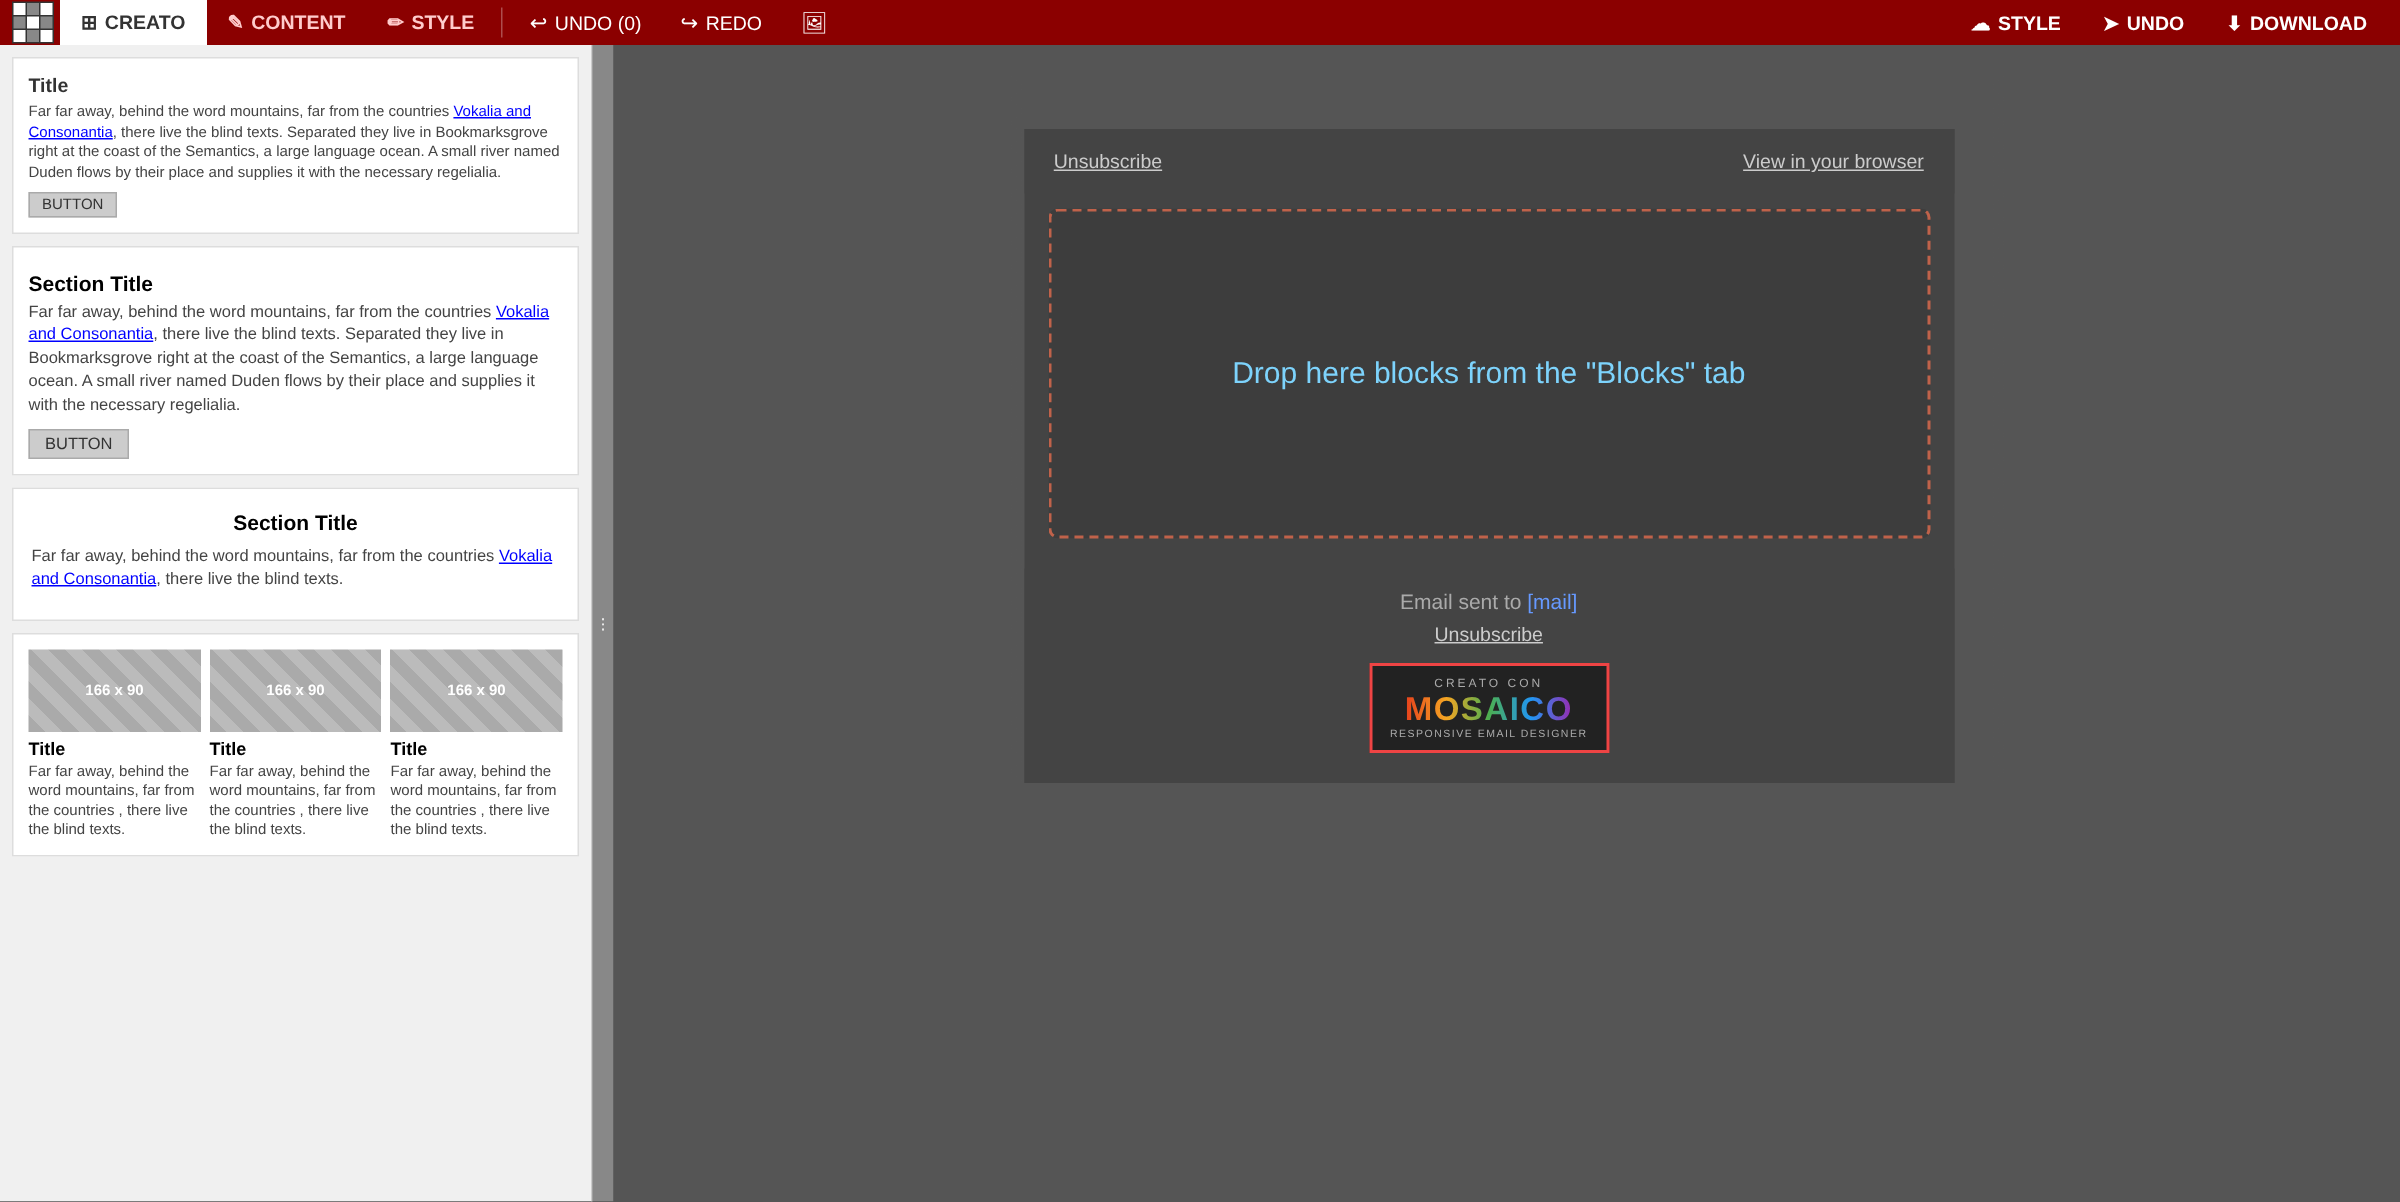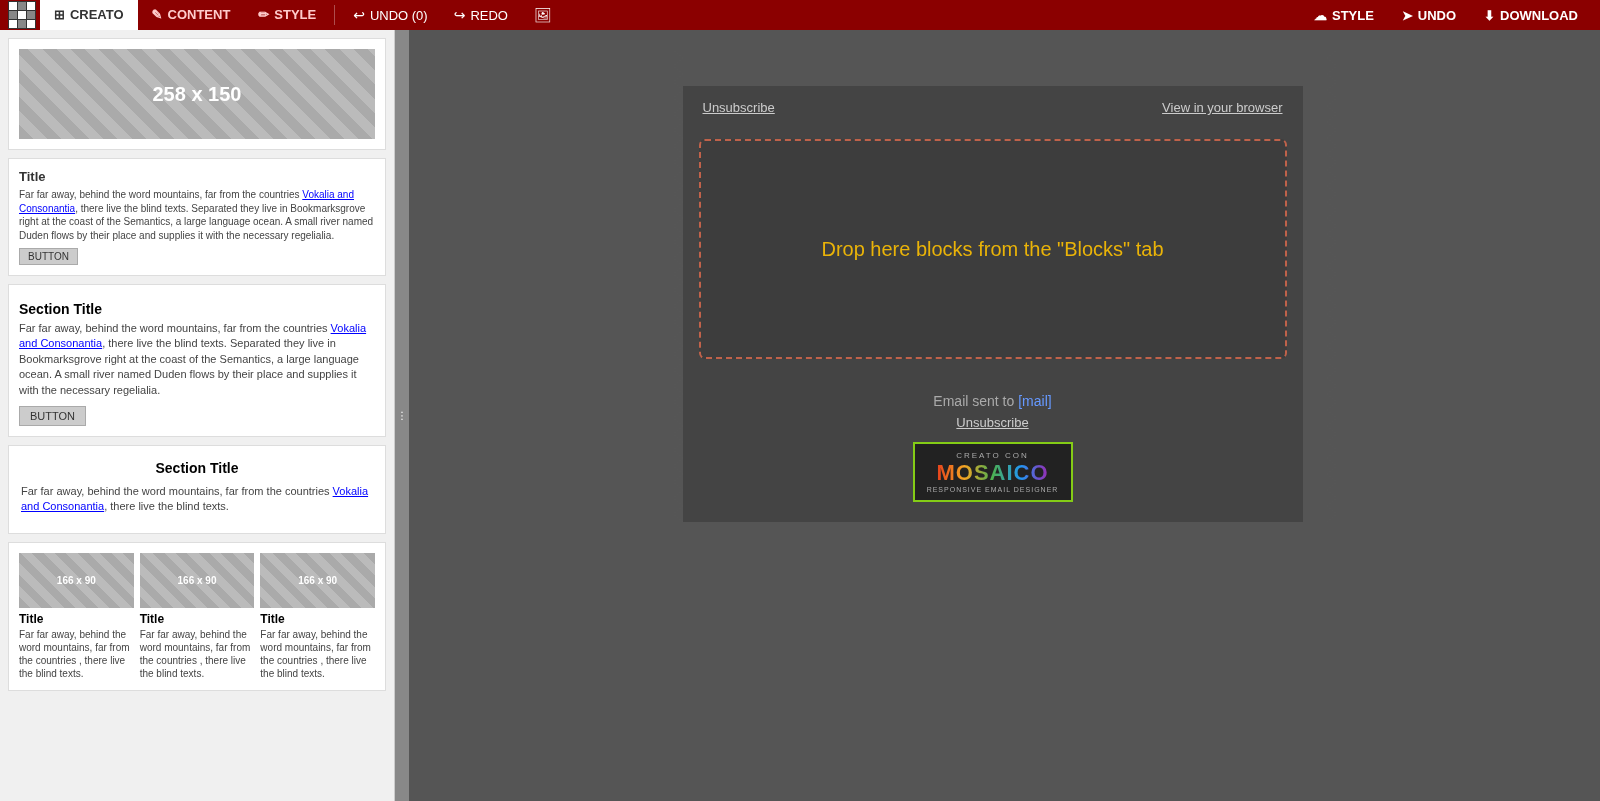--- a/index.html
+++ b/index.html
@@ -189,38 +189,38 @@
     }
     .email-header a { color: #ccc; font-size: 13px; text-decoration: underline; cursor: pointer; }
 
     
     .drop-zone {
       margin: 10px 16px 20px;
       border: 2px dashed #c0624a;
       border-radius: 6px;
       min-height: 220px;
       display: flex; align-items: center; justify-content: center;
-      color: #eab308;
+      color: #7dd3fc;
       font-size: 20px;
       background: rgba(0,0,0,0.1);
     }
 
     
     .email-footer {
       background: #444;
       padding: 14px 20px 20px;
       text-align: center;
     }
     .email-footer .footer-text { color: #aaa; font-size: 14px; margin-bottom: 6px; }
     .email-footer .footer-text a { color: #6699ff; text-decoration: none; }
     .email-footer .unsub-link { color: #ccc; font-size: 13px; text-decoration: underline; cursor: pointer; display: block; margin-bottom: 12px; }
     .mosaico-logo {
       width: 160px; height: 60px;
       background: #222;
-      border: 2px solid #84cc16;
+      border: 2px solid #ef4444;
       display: inline-flex; align-items: center; justify-content: center;
       flex-direction: column;
       padding: 4px;
     }
     .mosaico-logo .creato { color: #aaa; font-size: 8px; letter-spacing: 2px; }
     .mosaico-logo .name {
       font-size: 22px; font-weight: bold; letter-spacing: 1px;
       background: linear-gradient(to right, #e63e1c, #f5a623, #4caf50, #2196f3, #9c27b0);
       -webkit-background-clip: text;
       -webkit-text-fill-color: transparent;
@@ -288,25 +288,20 @@
       <span>⬇</span>
       <span>DOWNLOAD</span>
     </div>
   </div>
 </div>
 
 <div id="main">
 
   <div id="left-panel">
 
-    <div class="block-item">
-      <div class="block1-img">
-        <span>258 x 150</span>
-      </div>
-    </div>
 
     <div class="block-item">
       <div class="block2">
         <div class="block2-text">
           <h3>Title</h3>
           <div style="font-size:10px;color:#444;line-height:1.35;">
             Far far away, behind the word mountains, far from the countries <span style="color:#00f;text-decoration:underline">Vokalia and Consonantia</span>, there live the blind texts. Separated they live in Bookmarksgrove right at the coast of the Semantics, a large language ocean. A small river named Duden flows by their place and supplies it with the necessary regelialia.
           </div>
           <div class="block2-btn">BUTTON</div>
         </div>

